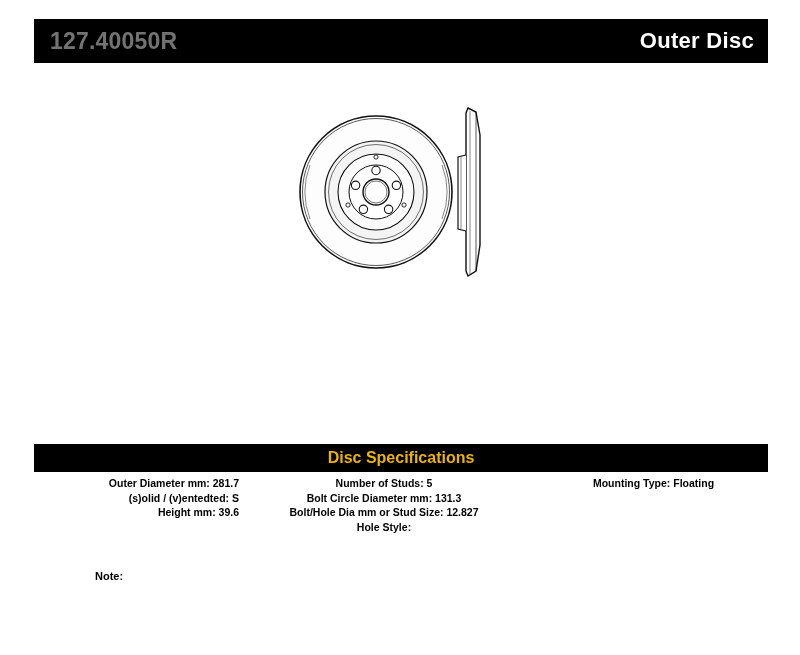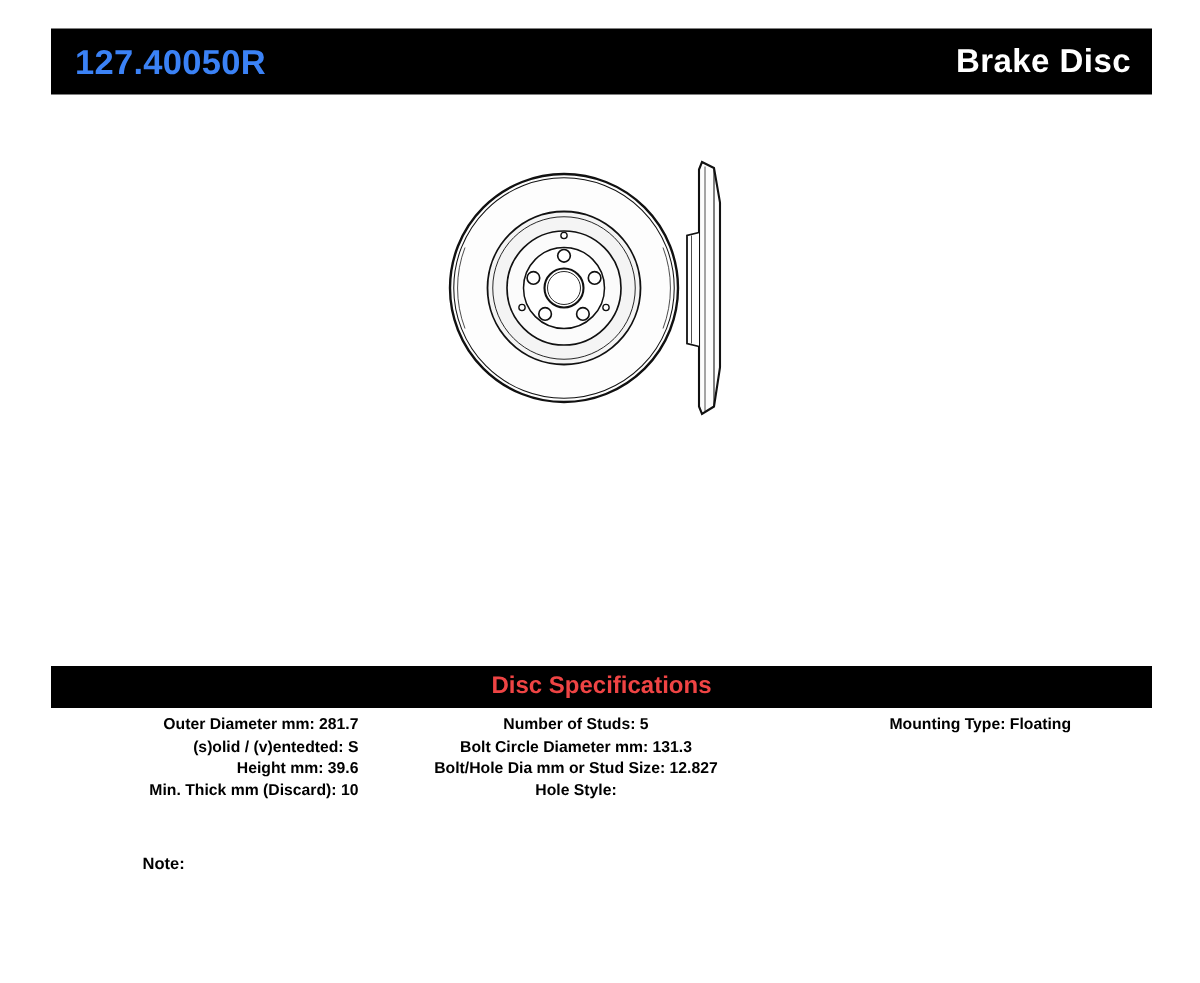--- a/index.html
+++ b/index.html
@@ -24,21 +24,21 @@
     width: 734px;
     height: 44px;
     background: #000000;
     display: flex;
     align-items: center;
     justify-content: space-between;
     box-sizing: border-box;
     padding: 0 14px 0 16px;
   }
   .part-number {
-    color: #3b82f6;
+    color: #737373;
     font-size: 23px;
     font-weight: bold;
     letter-spacing: 0.2px;
     line-height: 1;
   }
   .product-type {
     color: #ffffff;
     font-size: 22px;
     font-weight: bold;
     letter-spacing: 0.3px;
@@ -60,21 +60,21 @@
     left: 34px;
     top: 444px;
     width: 734px;
     height: 28px;
     background: #000000;
     display: flex;
     align-items: center;
     justify-content: center;
   }
   .spec-header-title {
-    color: #ef4444;
+    color: #eab308;
     font-size: 16px;
     font-weight: bold;
   }
 
   
   .spec-area {
     position: absolute;
     left: 34px;
     top: 476px;
     width: 734px;
@@ -124,21 +124,21 @@
     top: 640px;
     width: 800px;
     height: 15px;
   }
 </style>
 </head>
 <body>
 
 <div class="header-bar">
   <span class="part-number">127.40050R</span>
-  <span class="product-type">Brake Disc</span>
+  <span class="product-type">Outer Disc</span>
 </div>
 
 <div class="product-image">
   <svg width="260" height="200" viewBox="0 0 260 200" xmlns="http://www.w3.org/2000/svg">
 
     <g fill="none" stroke="#111111">
       <circle cx="96" cy="97" r="76" stroke-width="1.6" fill="#fdfdfd"></circle>
       <circle cx="96" cy="97" r="73.5" stroke-width="0.7"></circle>
       <circle cx="96" cy="97" r="51" stroke-width="1.2" fill="#f4f4f4"></circle>
       <circle cx="96" cy="97" r="47.5" stroke-width="0.6"></circle>
@@ -177,21 +177,20 @@
 <div class="spec-header-bar">
   <span class="spec-header-title">Disc Specifications</span>
 </div>
 
 <div class="spec-area">
 
   <div class="col-left">
     <div class="spec-line">Outer Diameter mm: 281.7</div>
     <div class="spec-line">(s)olid / (v)entedted: S</div>
     <div class="spec-line">Height mm: 39.6</div>
-    <div class="spec-line">Min. Thick mm (Discard): 10</div>
   </div>
 
   <div class="col-mid">
     <div class="spec-line">Number of Studs: 5</div>
     <div class="spec-line">Bolt Circle Diameter mm: 131.3</div>
     <div class="spec-line">Bolt/Hole Dia mm or Stud Size: 12.827</div>
     <div class="spec-line">Hole Style:</div>
   </div>
 
   <div class="col-right">

